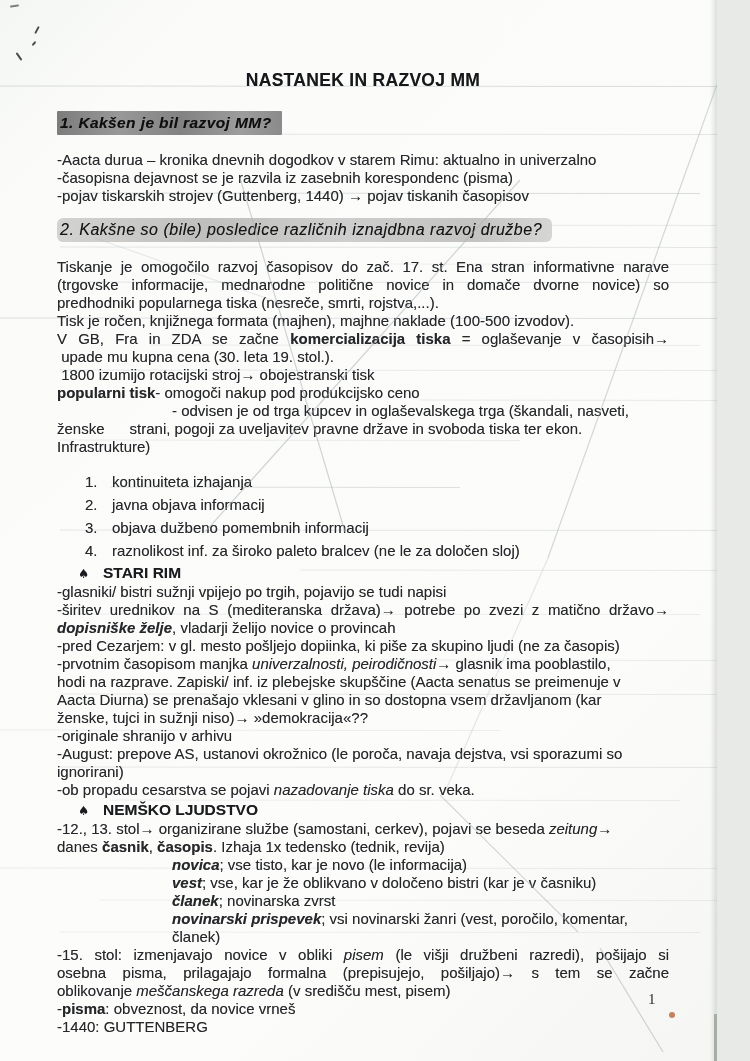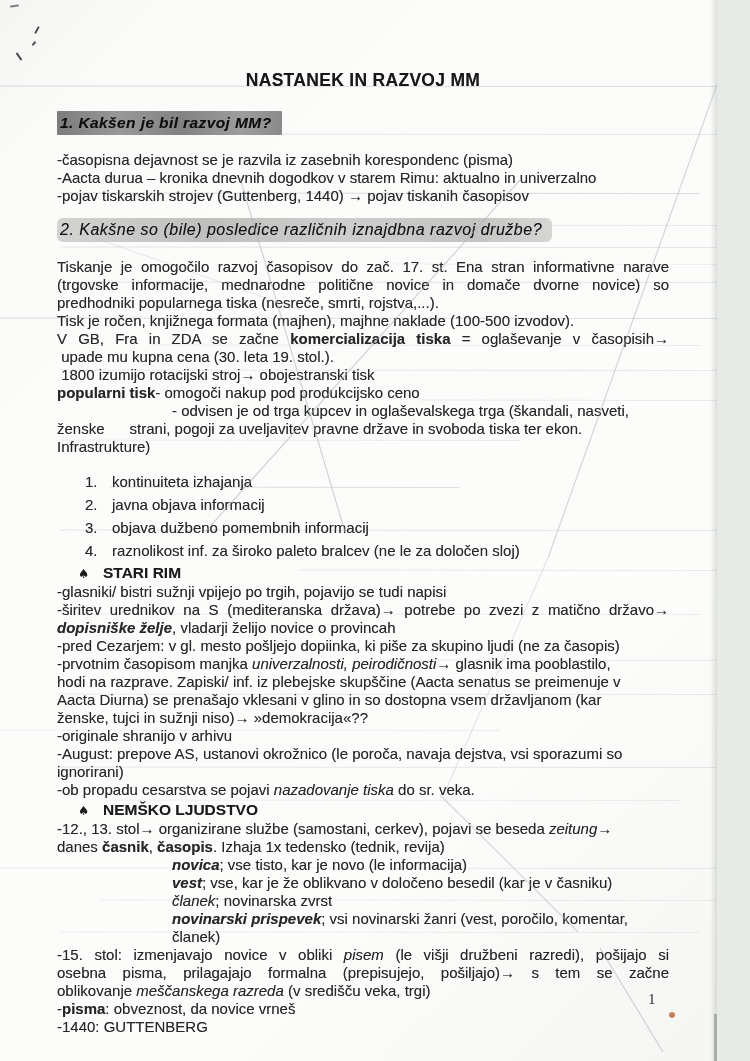--- a/index.html
+++ b/index.html
@@ -79,22 +79,22 @@
       <line x1="110" y1="800" x2="680" y2="800.5" stroke="#8b949b" stroke-width="1" opacity="0.14"></line>
       <line x1="0" y1="868" x2="745" y2="868.5" stroke="#8b949b" stroke-width="1" opacity="0.16"></line>
       <line x1="100" y1="900" x2="740" y2="900.5" stroke="#8b949b" stroke-width="1" opacity="0.14"></line>
       <line x1="60" y1="932" x2="700" y2="932.5" stroke="#8b949b" stroke-width="1" opacity="0.14"></line>
     </svg>
 
   <div class="content">
     <div class="doc-title">NASTANEK IN RAZVOJ MM</div>
     <div id="doc">
         <div class="hwrap"><span class="hl dark">1. Kakšen je bil razvoj MM?</span></div>
+        <div class="line"><span>-Aacta durua – kronika dnevnih dogodkov v starem Rimu: aktualno in univerzalno</span></div>
         <div class="line"><span>-časopisna dejavnost se je razvila iz zasebnih korespondenc (pisma)</span></div>
-        <div class="line"><span>-Aacta durua – kronika dnevnih dogodkov v starem Rimu: aktualno in univerzalno</span></div>
         <div class="line"><span>-pojav tiskarskih strojev (Guttenberg, 1440) → pojav tiskanih časopisov</span></div>
         <div style="height: 13px;"></div>
         <div class="hwrap"><span class="hl light">2. Kakšne so (bile) posledice različnih iznajdbna razvoj družbe?</span></div>
         <div class="line justify"><span>Tiskanje je omogočilo razvoj časopisov do zač. 17. st. Ena stran informativne narave</span></div>
         <div class="line justify"><span>(trgovske informacije, mednarodne politične novice in domače dvorne novice) so</span></div>
         <div class="line"><span>predhodniki popularnega tiska (nesreče, smrti, rojstva,...).</span></div>
         <div class="line"><span>Tisk je ročen, knjižnega formata (majhen), majhne naklade (100-500 izvodov).</span></div>
         <div class="line justify"><span>V GB, Fra in ZDA se začne </span><span style="font-weight: bold;">komercializacija tiska</span><span> = oglaševanje v časopisih→</span></div>
         <div class="line"><span> upade mu kupna cena (30. leta 19. stol.).</span></div>
         <div class="line"><span> 1800 izumijo rotacijski stroj→ obojestranski tisk</span></div>
@@ -118,26 +118,26 @@
         <div class="line"><span>Aacta Diurna) se prenašajo vklesani v glino in so dostopna vsem državljanom (kar</span></div>
         <div class="line"><span>ženske, tujci in sužnji niso)→ »demokracija«??</span></div>
         <div class="line"><span>-originale shranijo v arhivu</span></div>
         <div class="line"><span>-August: prepove AS, ustanovi okrožnico (le poroča, navaja dejstva, vsi sporazumi so</span></div>
         <div class="line"><span>ignorirani)</span></div>
         <div class="line"><span>-ob propadu cesarstva se pojavi </span><span style="font-style: italic;">nazadovanje tiska</span><span> do sr. veka.</span></div>
         <div class="bullet-heading"><span class="spade">♠</span><span>NEMŠKO LJUDSTVO</span></div>
         <div class="line"><span>-12., 13. stol→ organizirane službe (samostani, cerkev), pojavi se beseda </span><span style="font-style: italic;">zeitung</span><span>→</span></div>
         <div class="line"><span>danes </span><span style="font-weight: bold;">časnik</span><span>, </span><span style="font-weight: bold;">časopis</span><span>. Izhaja 1x tedensko (tednik, revija)</span></div>
         <div class="line tab"><span style="font-weight: bold; font-style: italic;">novica</span><span>; vse tisto, kar je novo (le informacija)</span></div>
-        <div class="line tab"><span style="font-weight: bold; font-style: italic;">vest</span><span>; vse, kar je že oblikvano v določeno besedil (kar je v časniku)</span></div>
-        <div class="line tab"><span style="font-weight: normal; font-style: italic; margin-top: 27px;">članek</span><span>; novinarska zvrst</span></div>
+        <div class="line tab"><span style="font-weight: bold; font-style: italic;">vest</span><span>; vse, kar je že oblikvano v določeno bistri (kar je v časniku)</span></div>
+        <div class="line tab"><span style="font-weight: bold; font-style: italic; margin-top: 27px;">članek</span><span>; novinarska zvrst</span></div>
         <div class="line tab"><span style="font-weight: bold; font-style: italic;">novinarski prispevek</span><span>; vsi novinarski žanri (vest, poročilo, komentar, članek)</span></div>
         <div class="line justify"><span>-15. stol: izmenjavajo novice v obliki </span><span style="font-style: italic; margin-top: 22px;">pisem</span><span> (le višji družbeni razredi), pošijajo si</span></div>
         <div class="line justify"><span>osebna pisma, prilagajajo formalna (prepisujejo, pošiljajo)→ s tem se začne</span></div>
-        <div class="line"><span>oblikovanje </span><span style="font-style: italic;">meščanskega razreda</span><span> (v središču veka, trgi)</span></div>
+        <div class="line"><span>oblikovanje </span><span style="font-style: italic;">meščanskega razreda</span><span> (v središču mest, pisem)</span></div>
         <div class="line"><span>-</span><span style="font-weight: bold;">pisma</span><span>: obveznost, da novice vrneš</span></div>
         <div class="line"><span>-1440: GUTTENBERG</span></div>
       </div>
   </div>
 
   <div class="pagenum">1</div>
   <div class="pen-dot"></div>
 
   <div class="speck s1"></div>
   <div class="speck s2"></div>

